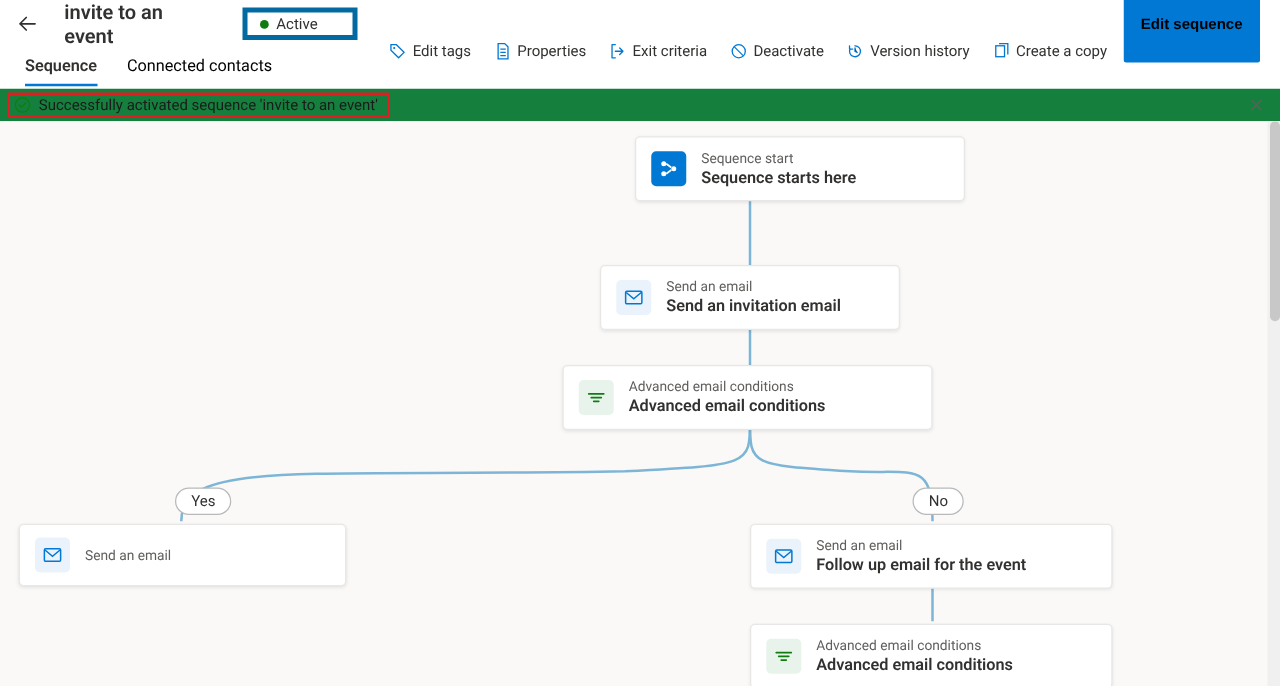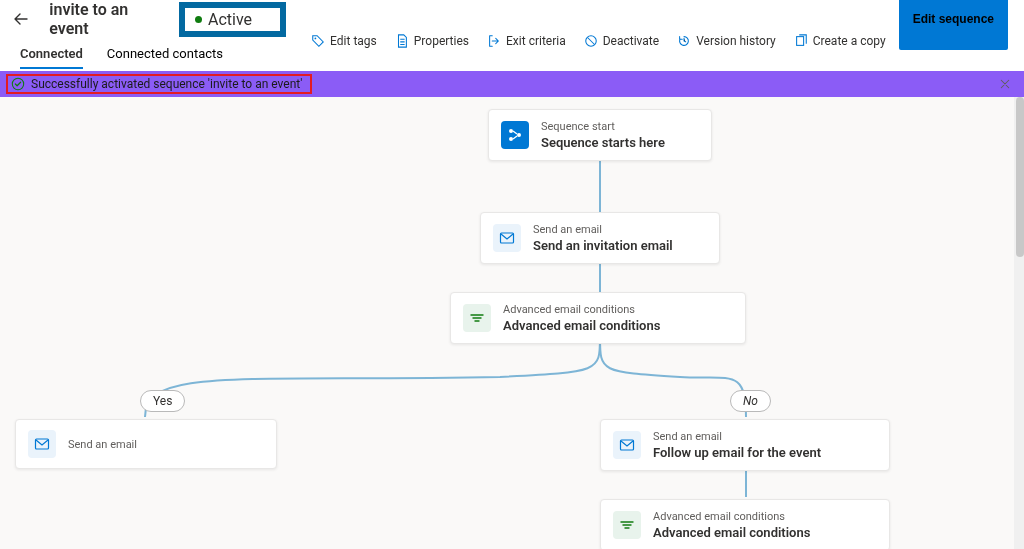--- a/index.html
+++ b/index.html
@@ -32,23 +32,23 @@
   .title {
     font-size: 16px;
     font-weight: 600;
     color: #323130;
     margin-right: 4px;
   }
   .status-pill {
     display: inline-flex;
     align-items: center;
     gap: 6px;
-    border: 6px solid #0369a1;
+    border: 4px solid #0369a1;
     padding: 2px 28px 2px 10px;
-    font-size: 16px;
+    font-size: 12px;
     color: #323130;
   }
   .status-dot {
     width: 7px;
     height: 7px;
     border-radius: 50%;
     background: #107c10;
   }
   .header-actions {
     margin-left: auto;
@@ -93,21 +93,21 @@
     cursor: pointer;
     color: #000000;
   }
   .tab.active {
     font-weight: 600;
     color: #323130;
     border-bottom: 2px solid #0078d4;
   }
   .notice {
     margin-top: 2px;
-    background: #8b5cf6;
+    background: #15803d;
     height: 26px;
     display: flex;
     align-items: center;
     padding: 0 10px 0 6px;
     font-size: 12px;
     color: #1b1b1b;
   }
   .notice-highlight {
     display: inline-flex;
     align-items: center;
@@ -237,21 +237,21 @@
           <rect x="3" y="3" width="8" height="10" fill="none" stroke="currentColor" stroke-width="1.2"></rect>
           <path d="M6 1h8v10" fill="none" stroke="currentColor" stroke-width="1.2"></path>
         </svg>
       <span>Create a copy</span>
     </span>
     <button class="edit-seq-btn">Edit sequence</button>
   </div>
 </div>
 
 <div class="tabs">
-  <div class="tab active">Connected</div>
+  <div class="tab active">Sequence</div>
   <div class="tab">Connected contacts</div>
 </div>
 
 <div class="notice">
   <span class="notice-highlight">
     <svg width="14" height="14" viewBox="0 0 16 16">
         <circle cx="8" cy="8" r="6.5" fill="none" stroke="#107c10" stroke-width="1.2"></circle>
         <path d="M5 8l2 2 4-4" fill="none" stroke="#107c10" stroke-width="1.4" stroke-linecap="round" stroke-linejoin="round"></path>
       </svg>
     <span>Successfully activated sequence 'invite to an event'</span>
@@ -267,23 +267,23 @@
 
   <svg class="connectors" viewBox="0 0 1024 455" preserveAspectRatio="none">
     <path d="M 600 58 L 600 115" stroke="#7db5d6" stroke-width="2" fill="none"></path>
     <path d="M 600 160 L 600 195" stroke="#7db5d6" stroke-width="2" fill="none"></path>
     <path d="M 600 240 C 600 275, 600 275, 500 280 C 240 285, 145 270, 145 320" stroke="#7db5d6" stroke-width="2" fill="none"></path>
     <path d="M 600 240 C 600 275, 600 275, 680 280 C 730 283, 746 270, 746 320" stroke="#7db5d6" stroke-width="2" fill="none"></path>
     <path d="M 746 370 L 746 400" stroke="#7db5d6" stroke-width="2" fill="none"></path>
   </svg>
 
   <div class="branch-pill" style="left:140px; top:293px;">Yes</div>
-  <div class="branch-pill" style="left:730px; top:293px;font-style:italic;">No</div>
-
-  <div class="node" style="left:488px; top:12px; width:224px;">
+  <div class="branch-pill" style="left:730px; top:293px;">No</div>
+
+  <div class="node" style="left:508px; top:12px; width:264px;">
     <div class="icon-box icon-start">
       <svg width="16" height="16" viewBox="0 0 16 16">
           <circle cx="4" cy="4" r="2" fill="#fff"></circle>
           <circle cx="4" cy="12" r="2" fill="#fff"></circle>
           <circle cx="12" cy="8" r="2" fill="#fff"></circle>
           <path d="M6 4l4 3M6 12l4-3" stroke="#fff" stroke-width="1.3"></path>
         </svg>
     </div>
     <div class="labels">
       <span class="small">Sequence start</span>

